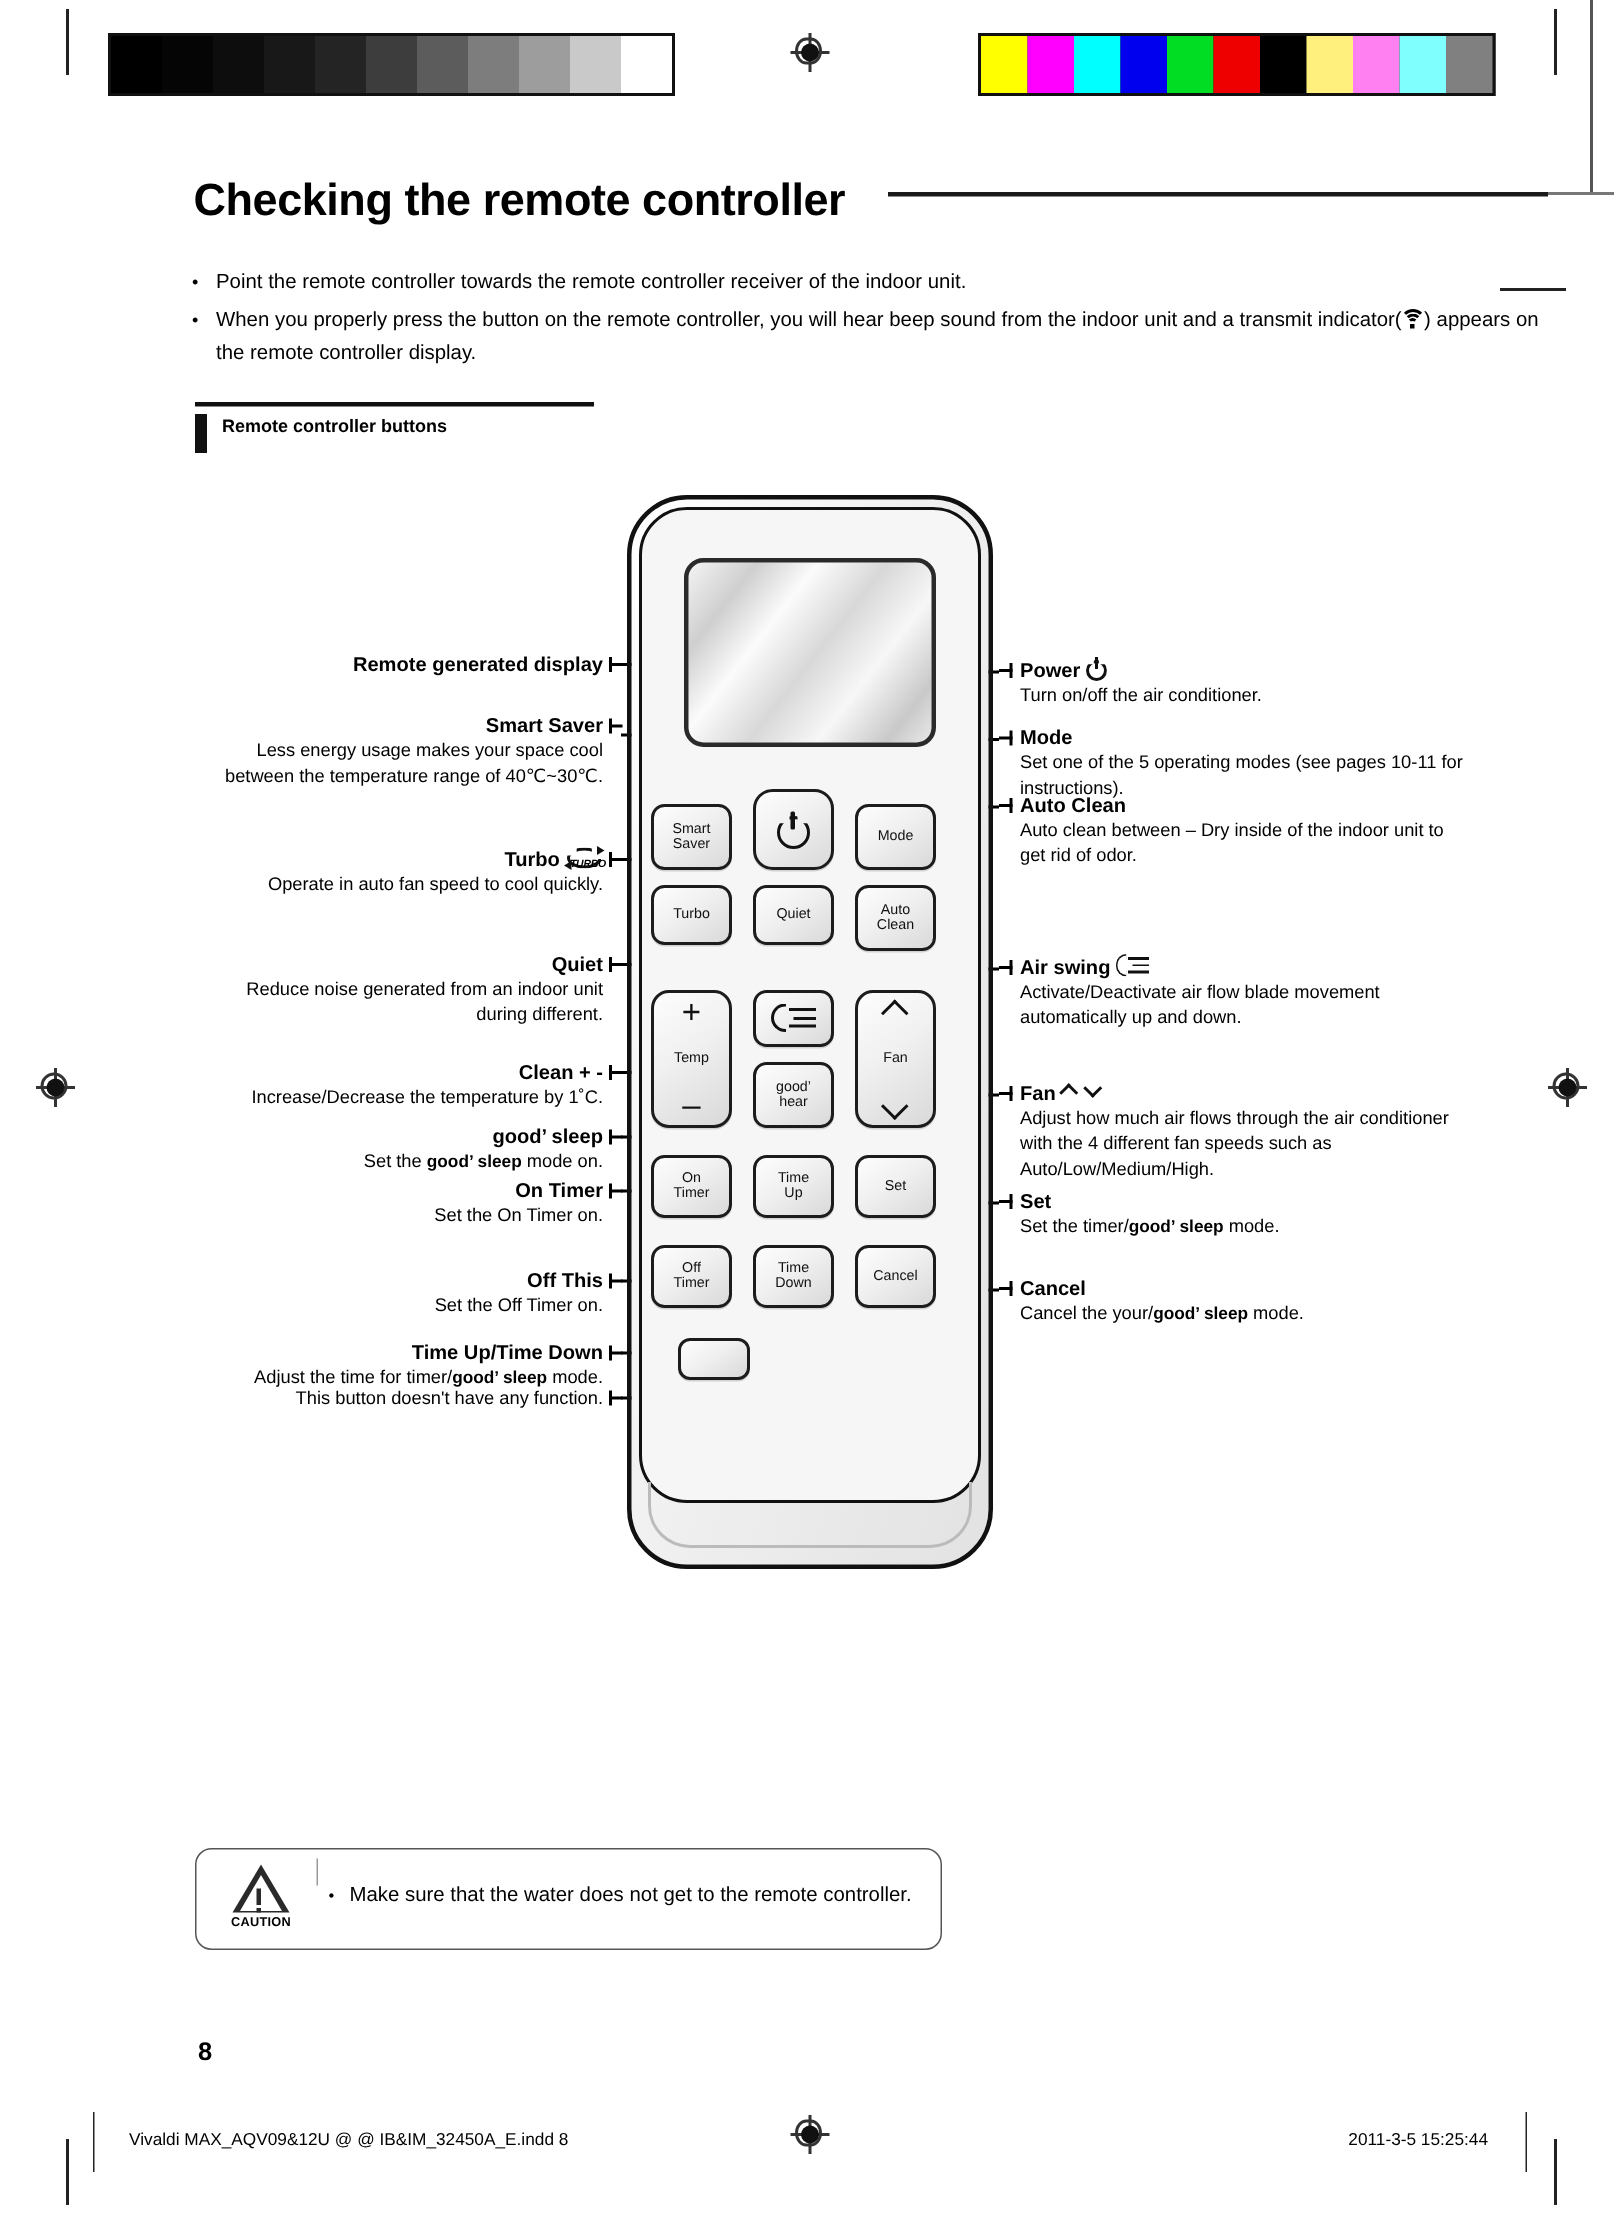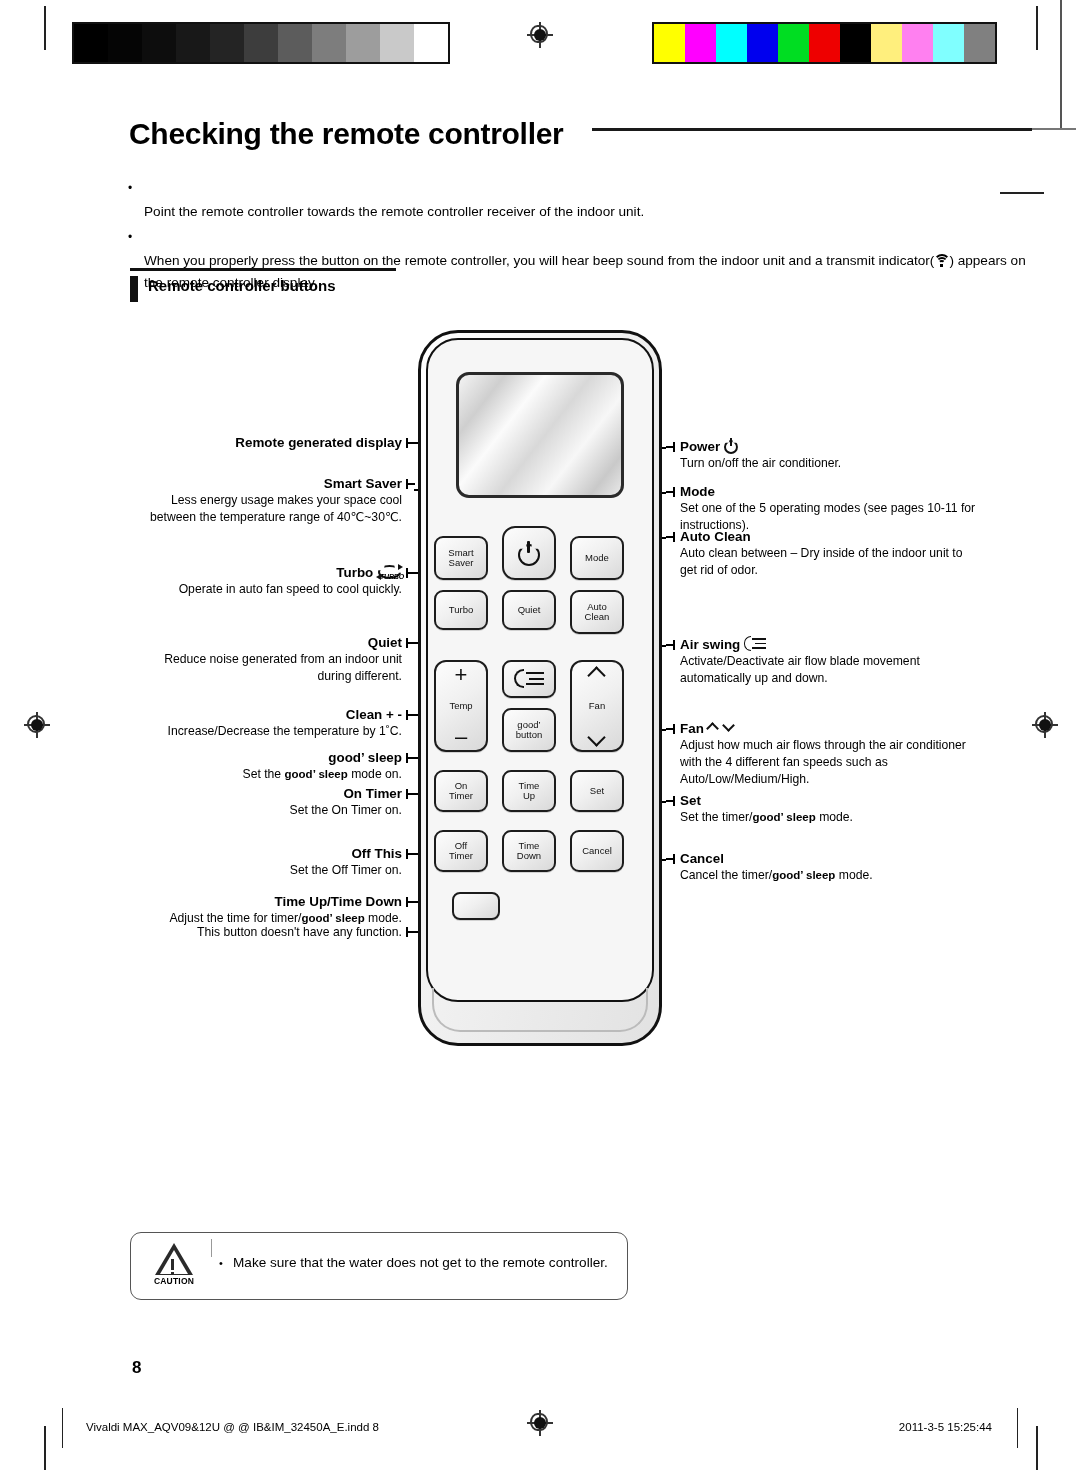--- a/index.html
+++ b/index.html
@@ -40,33 +40,33 @@
     position:absolute;left:129px;top:117px;
     font-size:30px;font-weight:bold;letter-spacing:-0.3px;
     white-space:nowrap;
   }
   #title-rule{position:absolute;left:592px;top:128px;width:440px;height:3px;background:#1a1a1a;}
 
   
   #intro{position:absolute;left:128px;top:177px;width:905px;}
   .bullet-row{display:flex;font-size:13.6px;line-height:22px;margin-bottom:3px;}
   .bullet-dot{width:16px;flex:0 0 16px;text-align:left;font-size:12px;line-height:22px;}
-  .bullet-txt{flex:1;margin-top:24px;}
+  .bullet-txt{flex:1;}
   .wifi-ico{display:inline-block;vertical-align:-3px;width:15px;height:14px;position:relative;}
   .wifi-ico i{position:absolute;display:block;border:2px solid #000;border-bottom-color:transparent;
      border-left-color:transparent;border-right-color:transparent;border-radius:50%;left:50%;transform:translateX(-50%);}
   .wifi-ico i.a{width:13px;height:13px;top:0;}
   .wifi-ico i.b{width:8px;height:8px;top:3px;}
   .wifi-ico i.c{width:3.5px;height:3.5px;top:5.5px;border-top-color:#000;}
   .wifi-ico .stem{position:absolute;left:6px;top:10px;width:2.5px;height:3px;background:#000;}
 
   
   #section-heading{position:absolute;left:130px;top:272px;}
   #section-heading .tab{position:absolute;left:0;top:4px;width:8px;height:26px;background:#111;}
-  #section-heading .txt{position:absolute;left:18px;top:5px;font-size:15px;font-weight:bold;white-space:nowrap;}
+  #section-heading .txt{position:absolute;left:18px;top:5px;font-size:12px;font-weight:bold;white-space:nowrap;}
   #section-rule{position:absolute;left:130px;top:268px;width:266px;height:3px;background:#111;}
 
   
   #diagram{position:absolute;left:0;top:330px;width:1080px;height:790px;}
 
   
   #leaders{position:absolute;left:0;top:0;width:1080px;height:790px;}
 
   
   #remote{position:absolute;left:418px;top:0px;width:244px;height:716px;}
@@ -368,21 +368,21 @@
         </span>
       </div>
 
       <div class="btn" id="btn-fan">
         <span class="chev"></span>
         <span class="flbl">Fan</span>
         <span class="chev down"></span>
       </div>
 
       <div class="btn" id="btn-goodsleep">
-        <span><span>good’</span><br><span>button</span></span>
+        <span><span>good’</span><br><span>hear</span></span>
       </div>
 
       <div class="btn" id="btn-ontimer">
         <span><span>On</span><br><span>Timer</span></span>
       </div>
 
       <div class="btn" id="btn-timeup">
         <span><span>Time</span><br><span>Up</span></span>
       </div>
 
@@ -502,21 +502,21 @@
     </div>
 
     <div class="callout right" style="left:680px;top:462px;width:300px;">
       <div class="hd">Set</div>
       <div class="bd"><span>Set the timer/</span><span class="gs">good’ sleep</span><span> mode.</span></div>
       <span class="tick r" style="left:-14px;top:8px;"></span>
     </div>
 
     <div class="callout right" style="left:680px;top:520px;width:300px;">
       <div class="hd">Cancel</div>
-      <div class="bd"><span>Cancel the timer/</span><span class="gs">good’ sleep</span><span> mode.</span></div>
+      <div class="bd"><span>Cancel the your/</span><span class="gs">good’ sleep</span><span> mode.</span></div>
       <span class="tick r" style="left:-14px;top:8px;"></span>
     </div>
 
   </div>
 
   <div id="caution-box">
     <div id="caution-sym">
       <div class="tri">
           <span class="inner"></span>
         </div>

